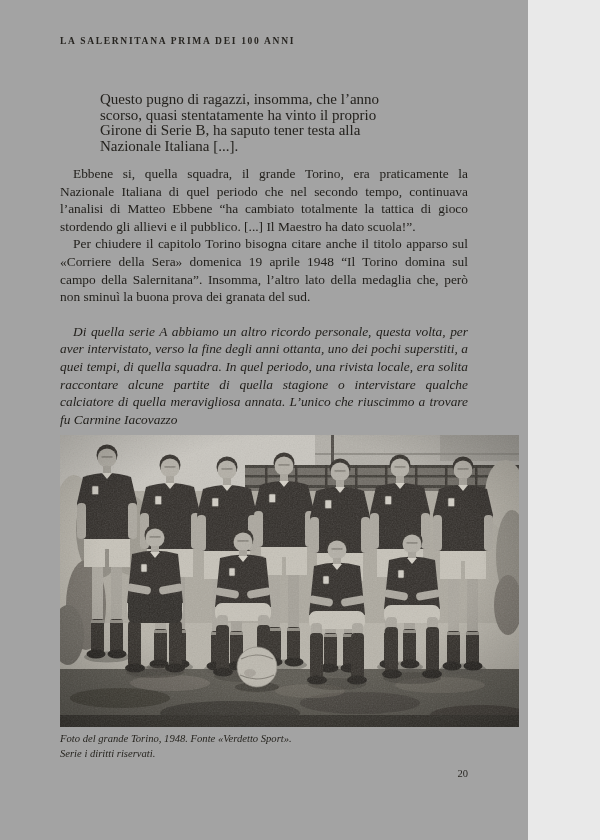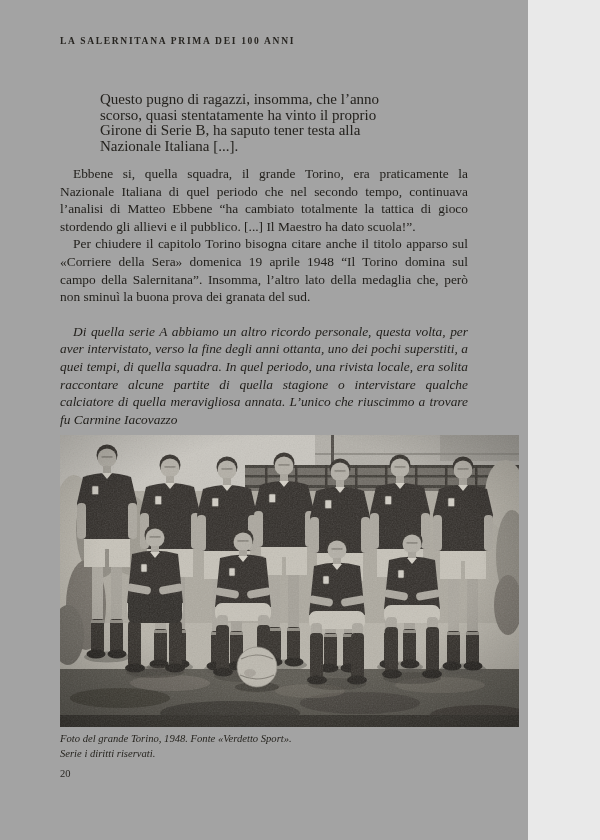--- a/index.html
+++ b/index.html
@@ -22,21 +22,21 @@
   }
   .bodytext p.first{margin-top:11px;}
   .bodytext p.section-break{margin-top:17px;font-style:italic;}
   figure{margin:7px 16px 0 0;padding:0;width:459px;}
   .photo-frame{width:459px;height:292px;overflow:hidden;background:#b7b4ae;}
   .photo-frame svg{display:block;}
   .caption{
     margin-top:5px;font-style:italic;font-size:10.6px;line-height:14.5px;color:#26241f;
   }
   .page-number{
-    margin-top:7px;text-align:left;font-size:10.5px;color:#2a2824;
+    margin-top:7px;text-align:right;font-size:10.5px;color:#2a2824;
   }
 </style>
 </head>
 <body>
 
 <div class="page">
 
   <div class="running-head">LA SALERNITANA PRIMA DEI 100 ANNI</div>
 
   <div class="quote">Questo pugno di ragazzi, insomma, che l’anno scorso, quasi stentatamente ha vinto il proprio Girone di Serie B, ha saputo tener testa alla Nazionale Italiana [...].</div>

